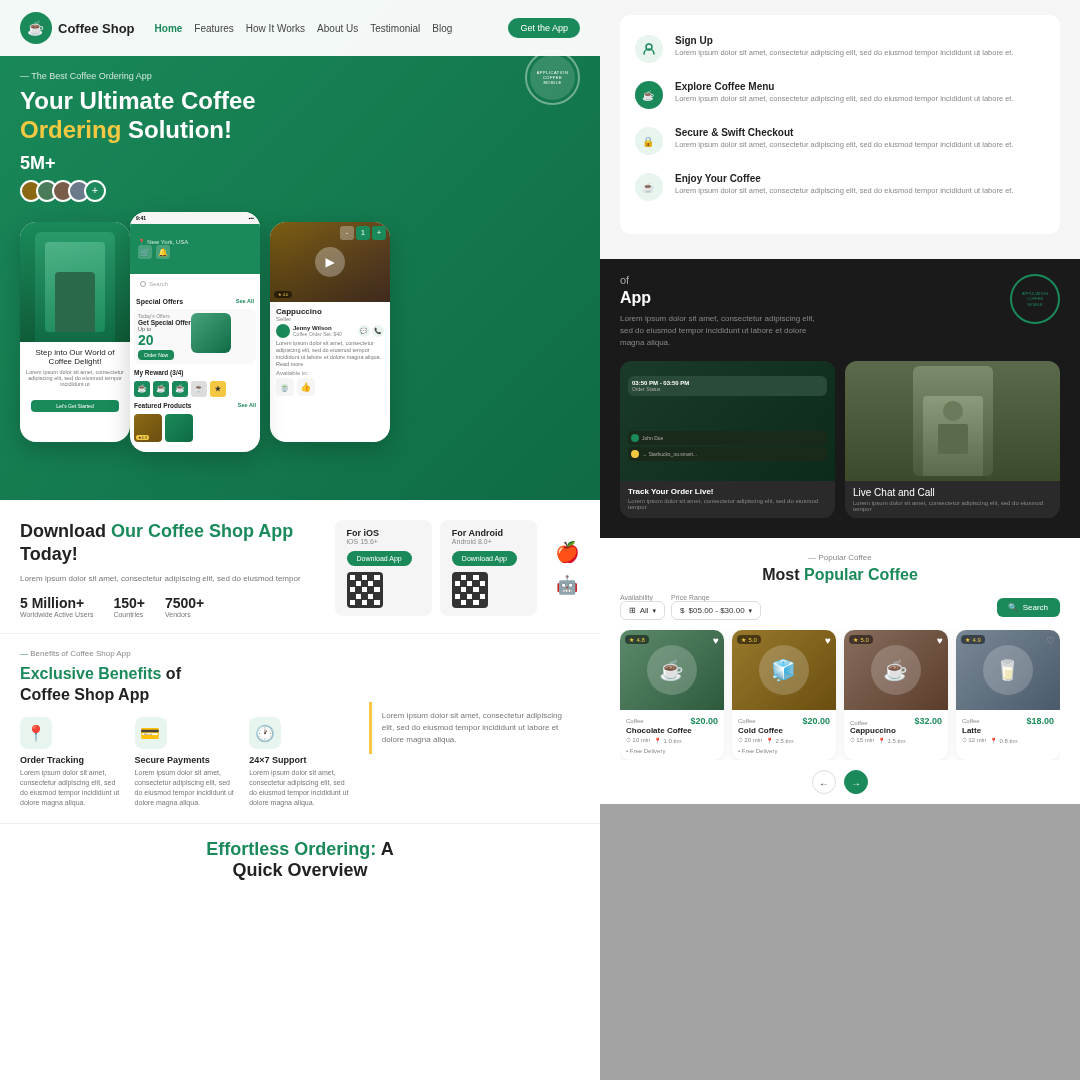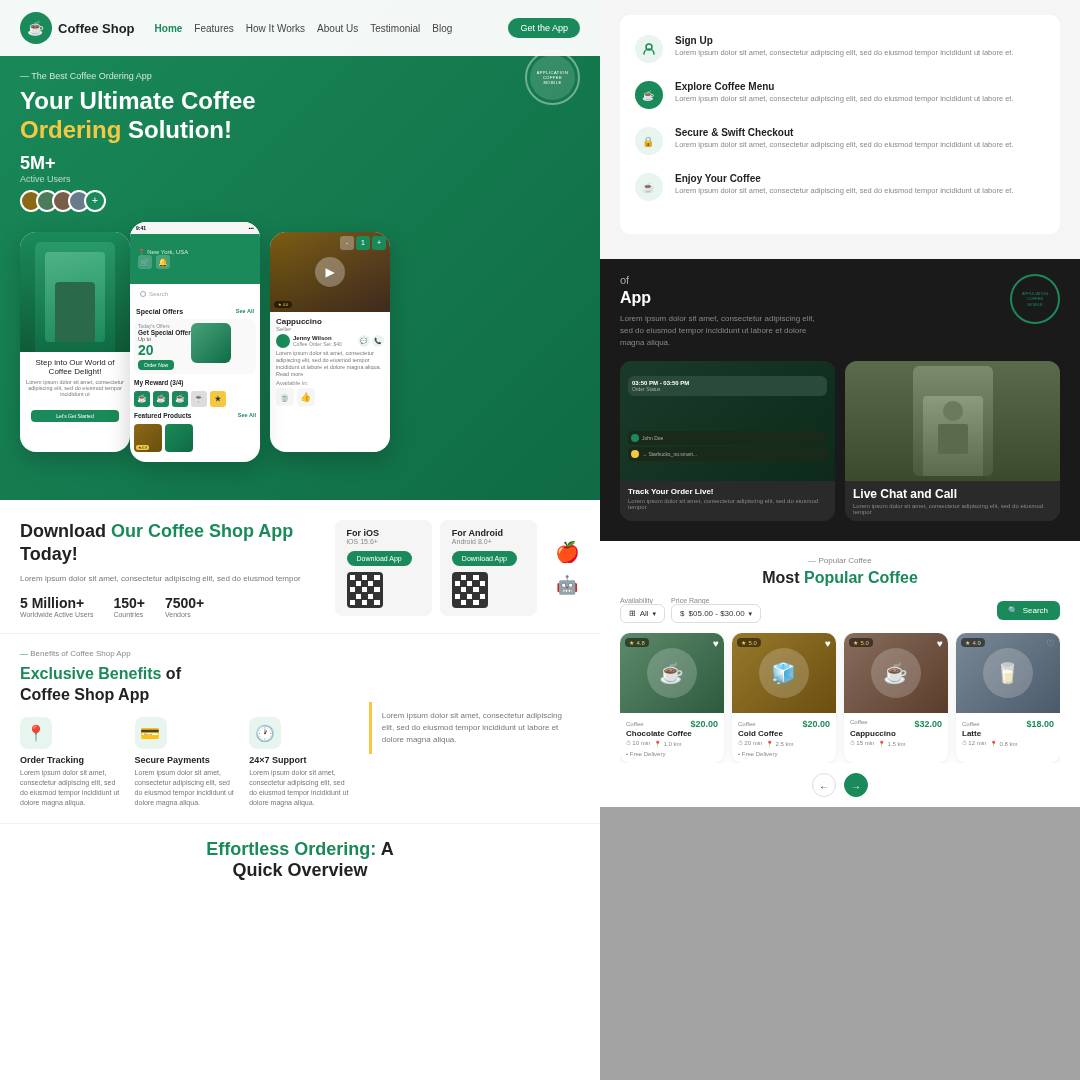--- a/index.html
+++ b/index.html
@@ -158,21 +158,20 @@
       </div>
 
       <div class="hero-content">
         <div class="hero-subtitle">— The Best Coffee Ordering App</div>
         <div class="hero-title">
           <span>Your Ultimate Coffee</span><br>
           <span class="hero-title-highlight">Ordering</span><span> Solution!</span>
         </div>
         <div class="hero-stats">
           <div class="hero-stats-num">5M+</div>
-          <div class="hero-stats-label">Active Users</div>
         </div>
         <div class="avatar-row">
           <div class="avatar" style="background:#8B6914;"></div>
           <div class="avatar" style="background:#4a7c59;"></div>
           <div class="avatar" style="background:#7a5c4a;"></div>
           <div class="avatar" style="background:#6a7a8a;"></div>
           <div class="avatar-plus">+</div>
         </div>
       </div>
 
@@ -533,21 +532,21 @@
 
               <div style="width:80px;height:110px;background:linear-gradient(180deg,#7a8a6a,#4a5a3a);border-radius:6px;position:relative;overflow:hidden;display:flex;align-items:flex-end;justify-content:center;">
                 <div style="width:60px;height:80px;background:linear-gradient(180deg,#8a9a7a,#5a6a4a);border-radius:4px 4px 0 0;position:relative;">
                   <div style="position:absolute;top:5px;left:50%;transform:translateX(-50%);width:20px;height:20px;background:#6a7a5a;border-radius:50%;"></div>
                   <div style="position:absolute;top:28px;left:50%;transform:translateX(-50%);width:30px;height:30px;background:#5a6a4a;border-radius:2px;"></div>
                 </div>
               </div>
             </div>
           </div>
           <div style="padding:6px 8px;background:#2a2a2a;">
-            <div style="font-size:12px;font-weight:700;color:white;">Live Chat and Call</div>
+            <div style="font-size:10px;font-weight:400;color:white;">Live Chat and Call</div>
             <div style="font-size:6px;color:#888;margin-top:2px;">Lorem ipsum dolor sit amet, consectetur adipiscing elit, sed do eiusmod tempor</div>
           </div>
         </div>
 
       </div>
     </div>
 
     <div class="popular-section">
       <div class="popular-eyebrow">— Popular Coffee</div>
       <div class="popular-title">
@@ -625,21 +624,21 @@
 
         <div class="coffee-card">
           <div class="coffee-card-img coffee-card-img-3">
             <div style="width:100%;height:100%;background:linear-gradient(135deg,rgba(255,255,255,0.1),transparent);display:flex;align-items:center;justify-content:center;">
               <div style="width:50px;height:50px;background:rgba(255,255,255,0.2);border-radius:50%;display:flex;align-items:center;justify-content:center;font-size:20px;">☕</div>
             </div>
             <div class="star-badge" style="background:rgba(0,0,0,0.5);color:#f5c842;">★ <span>5.0</span></div>
             <div class="heart-icon">♥</div>
           </div>
           <div class="coffee-card-body">
-            <div style="display:flex;justify-content:space-between;align-items:flex-start;">
+            <div style="display:flex;justify-content:space-between;align-items:flex-end;">
               <div class="coffee-category">Coffee</div>
               <div class="coffee-price">$32.00</div>
             </div>
             <div class="coffee-name">Cappuccino</div>
             <div class="coffee-meta">
               <span>⏱ <span>15 min</span></span>
               <span>📍 <span>1.5 km</span></span>
             </div>
           </div>
         </div>

